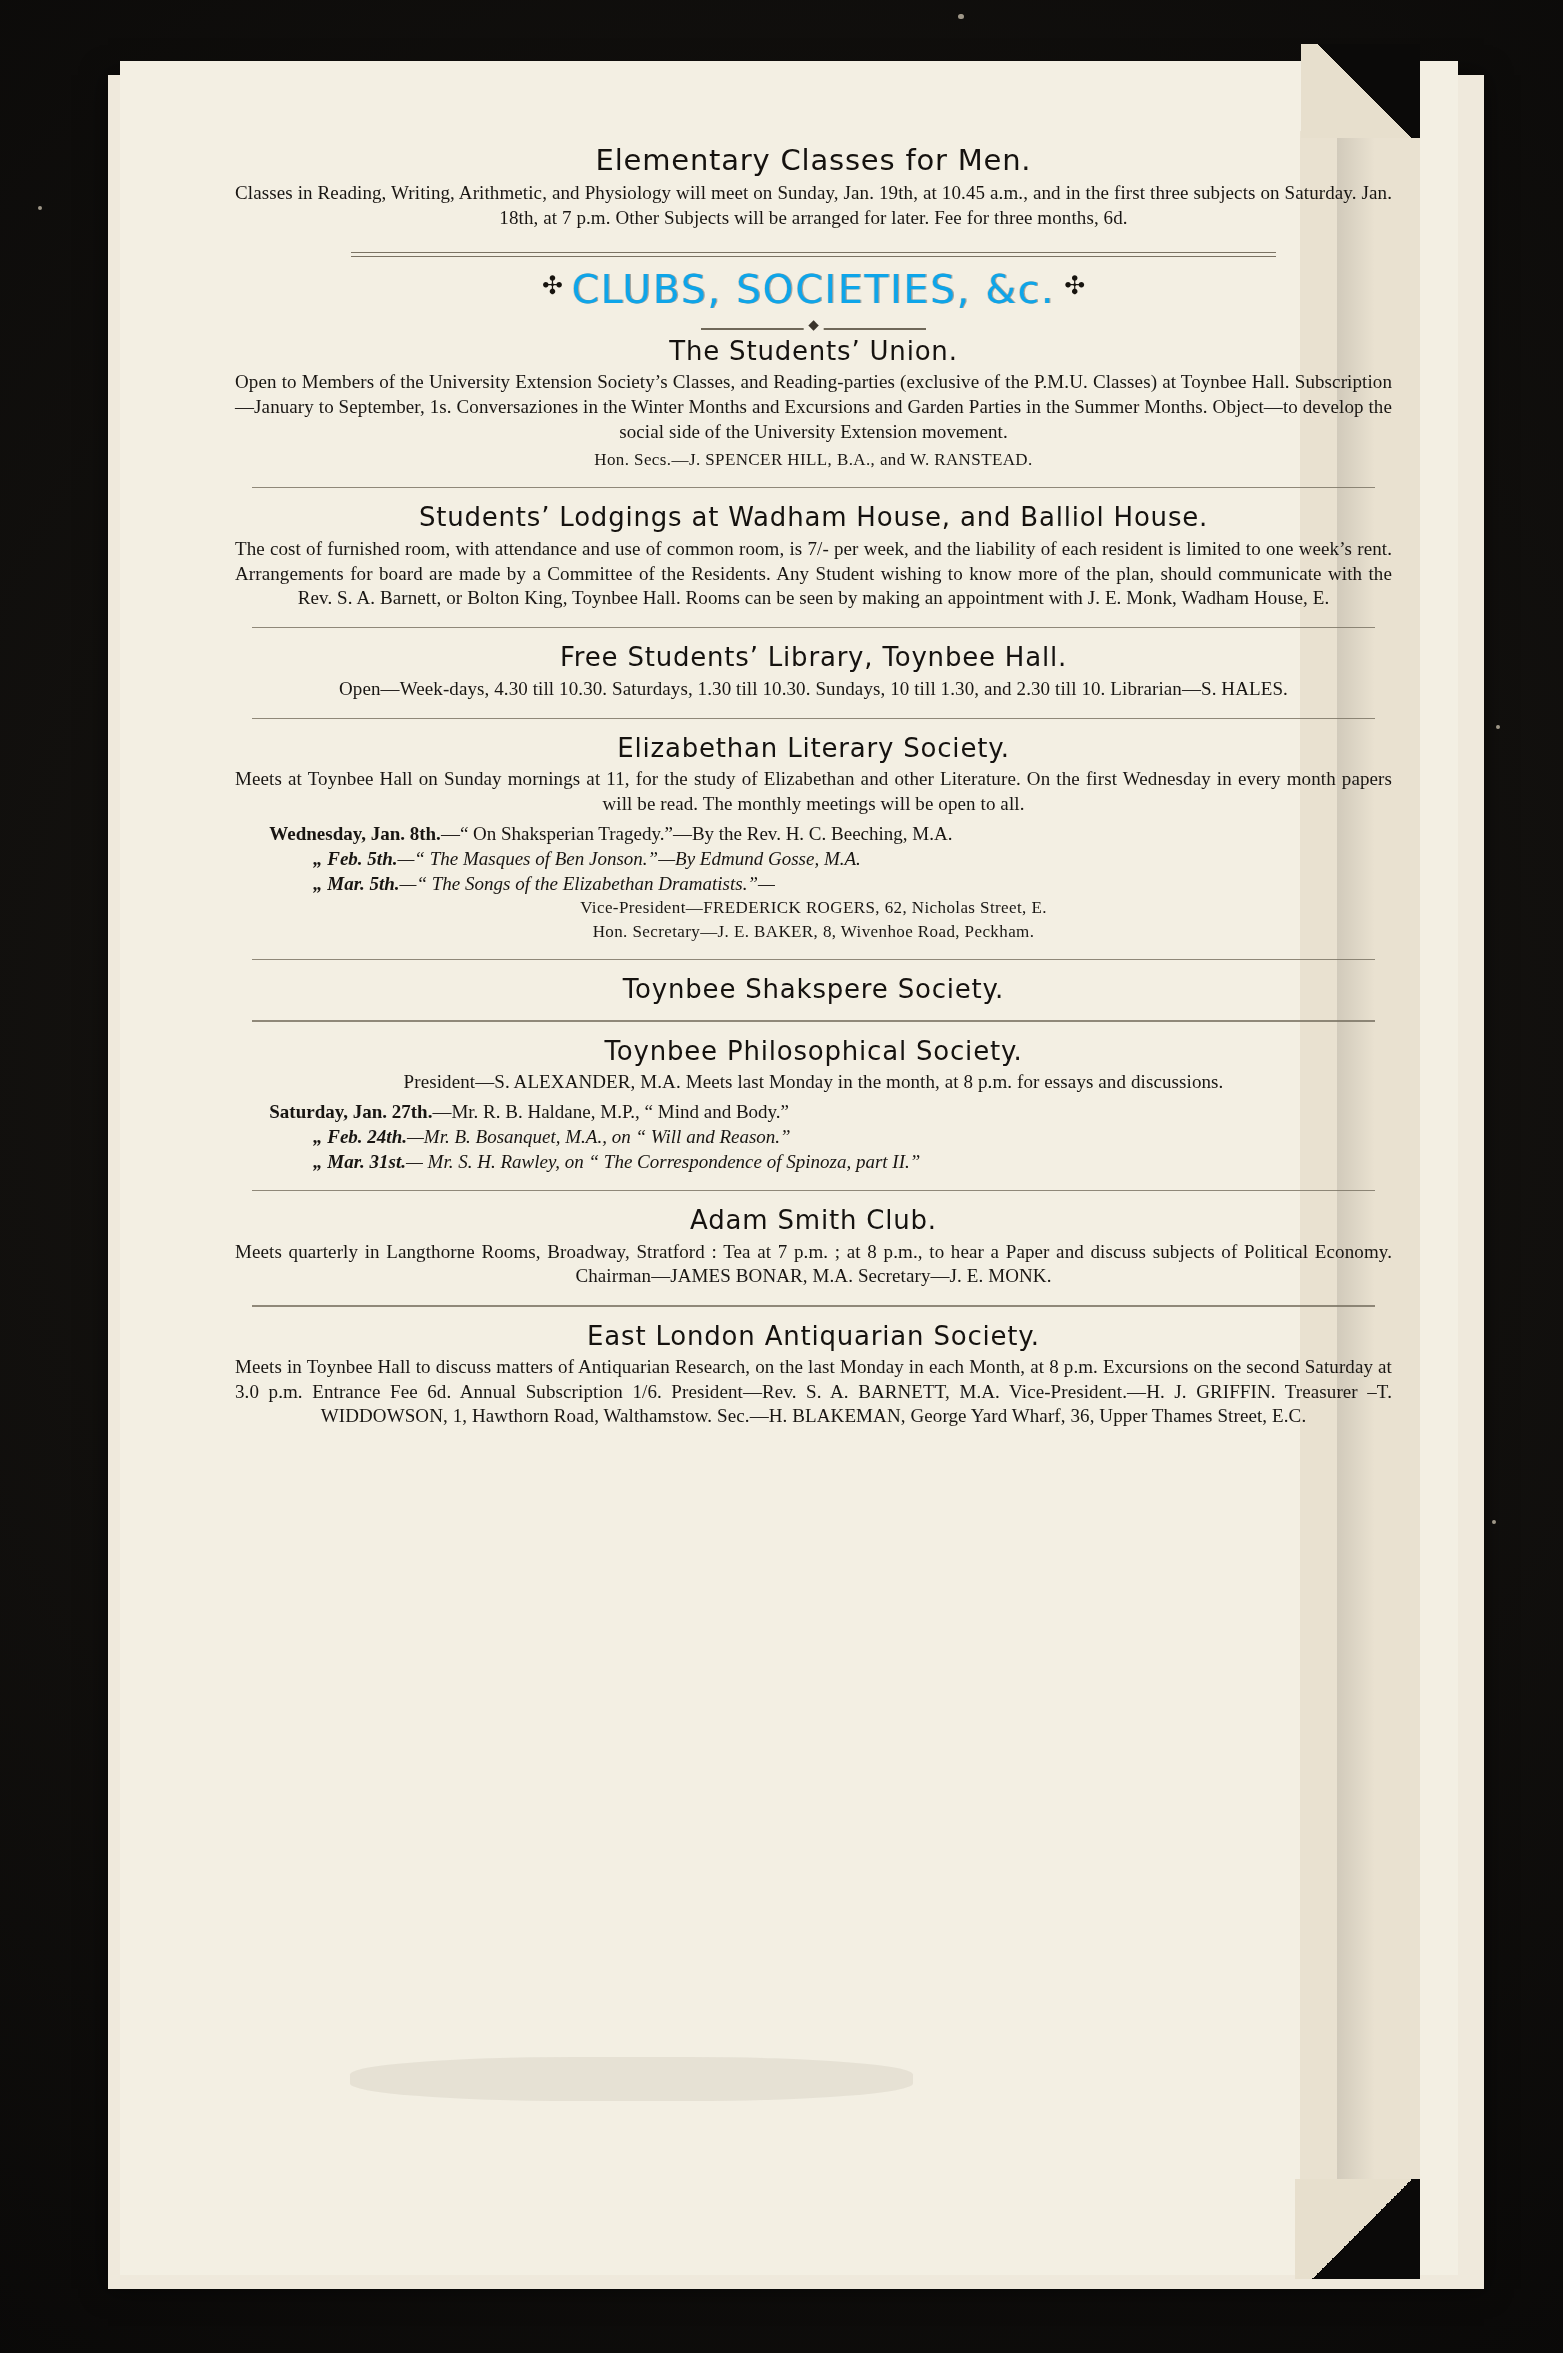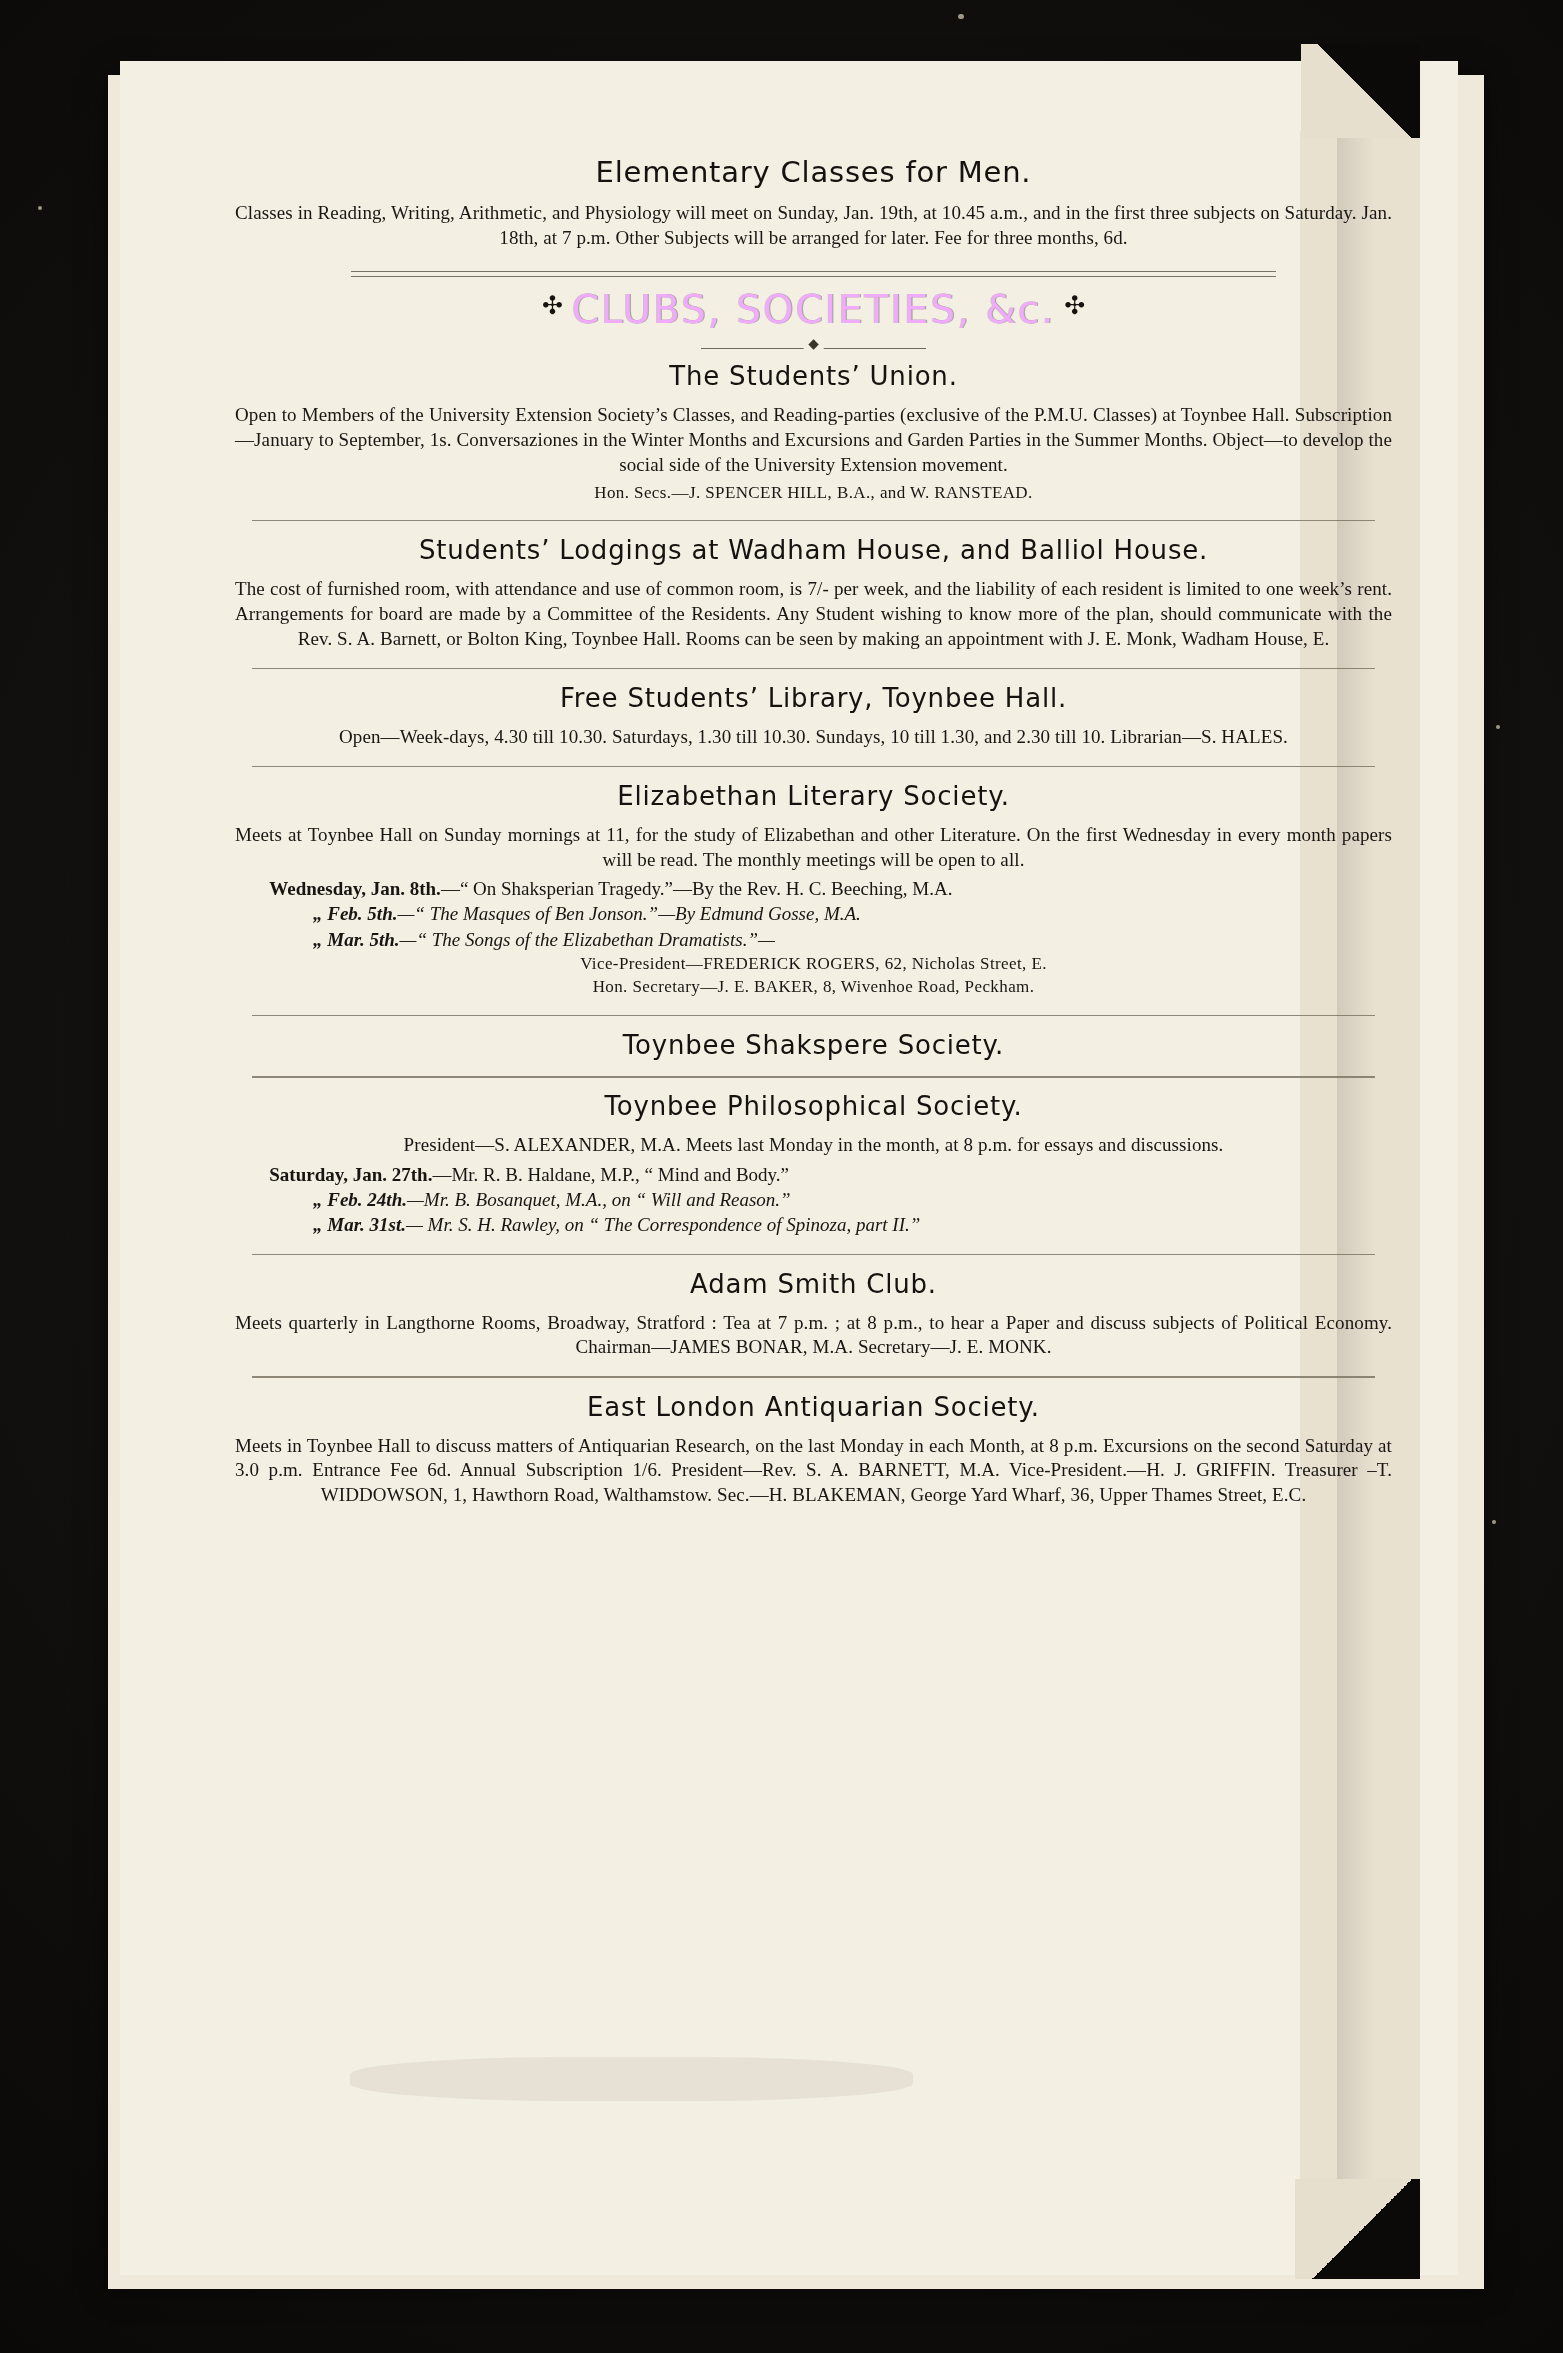--- a/index.html
+++ b/index.html
@@ -104,21 +104,21 @@
     color: #181512;
   }
 
   .sec { margin-bottom: 0; }
 
   h1.display, h2.display {
     font-family: "DejaVu Sans", sans-serif;
     font-weight: 400;
     letter-spacing: 0.8px;
     text-align: center;
-    margin: 12px;
+    margin: 0;
     color: #15120f;
   }
   h1.display { font-size: 29px; line-height: 1.14; }
   h2.display { font-size: 26px; line-height: 1.16; }
 
   .body-para {
     font-family: "Liberation Serif", serif;
     font-size: 19px;
     line-height: 1.30;
     text-align: justify;
@@ -140,21 +140,21 @@
 
   
   .banner {
     text-align: center;
     margin: 10px 0 0 0;
   }
   .banner .bn-text {
     font-family: "DejaVu Sans", sans-serif;
     font-size: 39px;
     letter-spacing: 1.9px;
-    color: #f0abfc;
+    color: #0ea5e9;
     display: inline-block;
     position: relative;
     
     text-shadow: 1.3px 0 0 rgba(0,0,0,0.30), -0.6px 0 0 rgba(0,0,0,0.18);
   }
   .banner .orn {
     font-family: "DejaVu Sans", sans-serif;
     font-size: 25px;
     vertical-align: 8.8px;
     padding: 0 8.8px;

